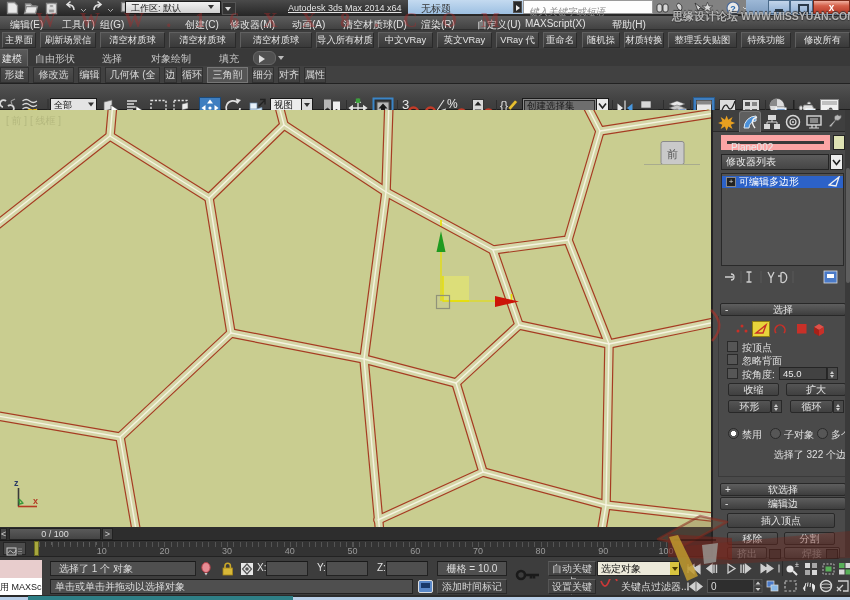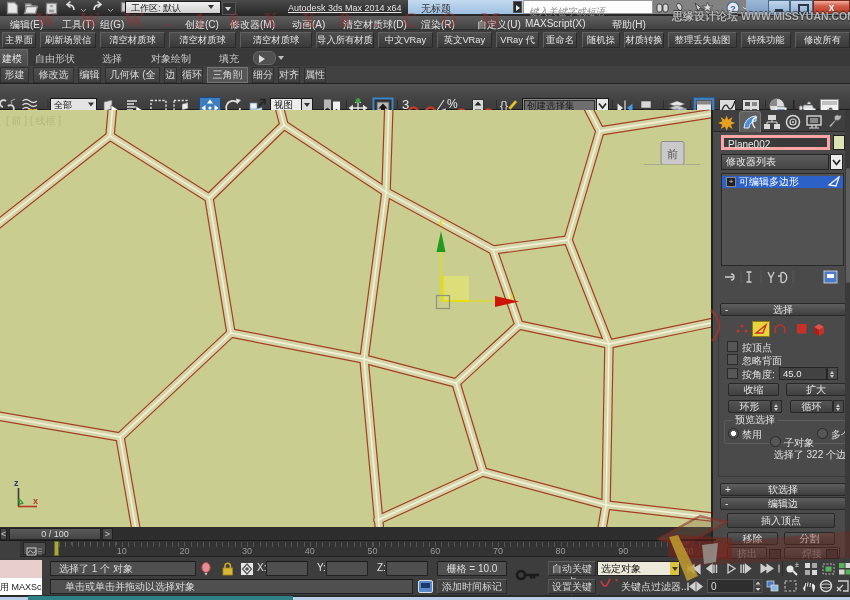--- a/index.html
+++ b/index.html
@@ -389,21 +389,21 @@
 <polygon points="702,545 718,543 716,562 704,564" fill="#9a9a96" opacity=".8"></polygon>
 <polygon points="669,537 678,535 698,576 687,581" fill="#c09a2e" opacity=".85"></polygon>
 </g>
 </svg>
 
 <div class="abs" style="left:0;top:527px;width:713px;height:14px;background:#2d2d2d;border-bottom:1px solid #1a1a1a;box-sizing:border-box;"></div>
 <div class="abs" style="left:0;top:528px;width:7px;height:12px;background:#474747;border:1px solid #222;box-sizing:border-box;color:#ccc;font-size:9px;line-height:10px;text-align:center;">&lt;</div>
 <div class="abs" style="left:9px;top:528px;width:92px;height:12px;background:linear-gradient(#5a5a5a,#444);border:1px solid #222;box-sizing:border-box;color:#ddd;font-size:9px;line-height:11px;text-align:center;">0 / 100</div>
 <div class="abs" style="left:102px;top:528px;width:11px;height:12px;background:#474747;border:1px solid #222;box-sizing:border-box;color:#ccc;font-size:9px;line-height:10px;text-align:center;">&gt;</div>
 
-<div class="abs" id="trackbar" style="left:0;top:541px;width:713px;height:16px;background:#333;border-bottom:1px solid #222;box-sizing:border-box;margin-left:20px;">
+<div class="abs" id="trackbar" style="left:0;top:541px;width:713px;height:16px;background:#333;border-bottom:1px solid #222;box-sizing:border-box;">
 <div class="abs" style="left:3px;top:1px;width:23px;height:13px;background:#4c4c4c;border:1px solid #252525;box-sizing:border-box;">
 <svg width="21" height="11">
           <rect x="3" y="2" width="9" height="7" fill="none" stroke="#ccc" stroke-width="1"></rect>
           <path d="M4,7 q2,-4 4,-1 t4,-2" stroke="#ccc" fill="none" stroke-width=".8"></path>
           <path d="M14,3 h4 M14,5.5 h4 M14,8 h4" stroke="#999" stroke-width=".8"></path>
         </svg>
 </div>
 <div class="abs" style="left:34px;top:0px;width:5px;height:15px;background:#a8a83e;border:1px solid #6a6a20;box-sizing:border-box;"></div>
 <svg class="abs" width="713" height="16" style="left:0;top:0;">
 <g stroke="#5c5c5c" stroke-width="1">
@@ -480,21 +480,21 @@
           <rect x="127" y="10" width="5" height="5" fill="#d8d8d8"></rect>
 <rect x="138" y="4" width="11" height="10" fill="none" stroke="#bbb" stroke-width="1" stroke-dasharray="2,1.5"></rect>
           <rect x="140.5" y="6.5" width="6" height="5" fill="#58b058"></rect>
 <rect x="154" y="3" width="5.5" height="5" fill="#58b058"></rect>
           <rect x="160.5" y="3" width="4.5" height="5" fill="#d8d8d8"></rect>
           <rect x="154" y="9.5" width="5.5" height="5" fill="#d8d8d8"></rect>
           <rect x="160.5" y="9.5" width="4.5" height="5" fill="#58b058"></rect>
 </g>
 </svg>
 
-<div class="abs box" style="left:50px;top:22px;width:363px;height:15px;color:#ddd;line-height:14px;padding-left:14px;">单击或单击并拖动以选择对象</div>
+<div class="abs box" style="left:50px;top:22px;width:363px;height:15px;color:#ddd;line-height:14px;padding-left:4px;">单击或单击并拖动以选择对象</div>
 <div class="abs" style="left:418px;top:23px;width:15px;height:13px;background:#5a88c8;border:1px solid #ddd;border-radius:2px;box-sizing:border-box;">
         <div style="margin:2px;background:#1a3a6a;width:9px;height:5px;"></div>
       </div>
 <div class="abs btn" style="left:437px;top:22px;width:70px;height:15px;font-size:10px;line-height:13px;">添加时间标记</div>
 <svg class="abs" style="left:597px;top:22px;" width="100" height="16">
 <path d="M4,2 q4,10 8,0 t8,0" fill="none" stroke="#c83838" stroke-width="1.8"></path>
 <text x="24" y="11" font-size="10" fill="#ddd" font-family="Liberation Sans">关键点过滤器...</text>
 </svg>
 <svg class="abs" style="left:685px;top:21px;" width="165" height="18">
 <path d="M3,4.5 v8 m2,-4 l5,-4 v8 z m7,4 v-8 l5,4 z m5,-4 v0" stroke="#cfcfcf" stroke-width="1.3" fill="#cfcfcf"></path>
@@ -538,21 +538,21 @@
         </g>
 <circle cx="80" cy="10" r="6.5" fill="none" stroke="#d8d8d8" stroke-width="1.5"></circle>
         <circle cx="80" cy="10" r="3" fill="none" stroke="#d8d8d8" stroke-width="1.2"></circle>
         <circle cx="80" cy="10" r="1" fill="#d8d8d8"></circle>
 <rect x="94" y="4" width="14" height="9" fill="none" stroke="#d8d8d8" stroke-width="1.4"></rect>
         <rect x="97" y="6" width="8" height="5" fill="#888"></rect>
         <path d="M99,13 v3 m4,-3 v3 m-7,0 h10" stroke="#d8d8d8" fill="none" stroke-width="1.2"></path>
 <path d="M116,14 l6,-6 q-2,-4 2,-5 q1,-1 2,1 l2,-1 q1,3 -2,5 q-2,1 -3,0 l-5,7 z" fill="#b8b8b8" stroke="#555" stroke-width=".6"></path>
 </svg>
 
-<div class="abs" style="left:8px;top:25px;width:109px;height:15px;background:#3a3a3a;border:3px solid #fca5a5;box-sizing:border-box;color:#e8e8e8;line-height:13px;padding-left:4px;">Plane002</div>
+<div class="abs" style="left:8px;top:25px;width:109px;height:15px;background:#3a3a3a;border:6px solid #fca5a5;box-sizing:border-box;color:#e8e8e8;line-height:13px;padding-left:4px;">Plane002</div>
 <div class="abs" style="left:120px;top:25px;width:12px;height:15px;background:#dfe3b4;border:1px solid #222;box-sizing:border-box;"></div>
 
 <div class="abs" style="left:8px;top:44px;width:108px;height:16px;background:linear-gradient(#5c5c5c,#454545);border:1px solid #252525;box-sizing:border-box;color:#e8e8e8;line-height:14px;padding-left:4px;">修改器列表</div>
 <div class="abs" style="left:117px;top:44px;width:13px;height:16px;background:#ececec;border:1px solid #252525;box-sizing:border-box;"><svg width="11" height="14">
           <path d="M2,5 l3.5,4.5 L9,5" fill="none" stroke="#222" stroke-width="1.6"></path>
         </svg></div>
 
 <div class="abs" style="left:8px;top:63px;width:123px;height:93px;background:#525252;border:1px solid #2a2a2a;box-sizing:border-box;"></div>
 <div class="abs" style="left:9px;top:66px;width:121px;height:12px;background:#2c62c8;color:#fff;line-height:12px;">
 <span style="display:inline-block;width:8px;height:8px;background:#222;border:1px solid #888;color:#ddd;font-size:8px;line-height:7px;text-align:center;margin:1px 3px 0 4px;vertical-align:top;">+</span>可编辑多边形
@@ -597,25 +597,22 @@
 <label class="abs pl" style="left:14px;top:244px;"><span class="cb"></span>忽略背面</label>
 <label class="abs pl" style="left:14px;top:258px;"><span class="cb"></span>按角度:</label>
 <div class="abs" style="left:66px;top:257px;width:48px;height:13px;background:#424242;border:1px solid #252525;box-sizing:border-box;color:#e8e8e8;font-size:9.5px;line-height:11px;padding-left:3px;">45.0</div>
 <div class="abs spin" style="left:114px;top:257px;"></div>
 <div class="abs pbtn" style="left:15px;top:273px;width:51px;">收缩</div>
 <div class="abs pbtn" style="left:73px;top:273px;width:60px;">扩大</div>
 <div class="abs pbtn" style="left:15px;top:290px;width:43px;">环形</div>
 <div class="abs spin" style="left:58px;top:290px;height:13px;"></div>
 <div class="abs pbtn" style="left:77px;top:290px;width:43px;">循环</div>
 <div class="abs spin" style="left:120px;top:290px;height:13px;"></div>
-<fieldset class="abs" style="left:11px;top:303px;width:122px;height:31px;border:1px solid #5e5e5e;border-radius:3px;margin:0;padding:0;box-sizing:border-box;">
-<legend style="font-size:10px;color:#e0e0e0;margin-left:8px;padding:0 2px;">预览选择</legend>
-</fieldset>
 <div class="abs" style="left:15px;top:318px;white-space:nowrap;"><span class="rb on"></span>禁用</div>
-<div class="abs" style="left:57px;top:326px;white-space:nowrap;"><span class="rb"></span>子对象</div>
+<div class="abs" style="left:57px;top:318px;white-space:nowrap;"><span class="rb"></span>子对象</div>
 <div class="abs" style="left:104px;top:318px;white-space:nowrap;"><span class="rb"></span>多个</div>
 <div class="abs" style="left:0px;top:338px;width:133px;text-align:right;">选择了 322 个边</div>
 
 <div class="abs rhead" style="left:7px;top:373px;">+ <span class="rt">软选择</span></div>
 <div class="abs rhead" style="left:7px;top:387px;">- <span class="rt">编辑边</span></div>
 <div class="abs pbtn" style="left:14px;top:403px;width:108px;height:15px;line-height:14px;">插入顶点</div>
 <div class="abs pbtn" style="left:14px;top:422px;width:51px;">移除</div>
 <div class="abs pbtn" style="left:71px;top:422px;width:51px;">分割</div>
 <div class="abs pbtn" style="left:14px;top:437px;width:40px;height:12px;color:#888;">挤出</div>
 <div class="abs" style="left:56px;top:439px;width:10px;height:8px;background:#3a3a3a;border:1px solid #222;"></div>

